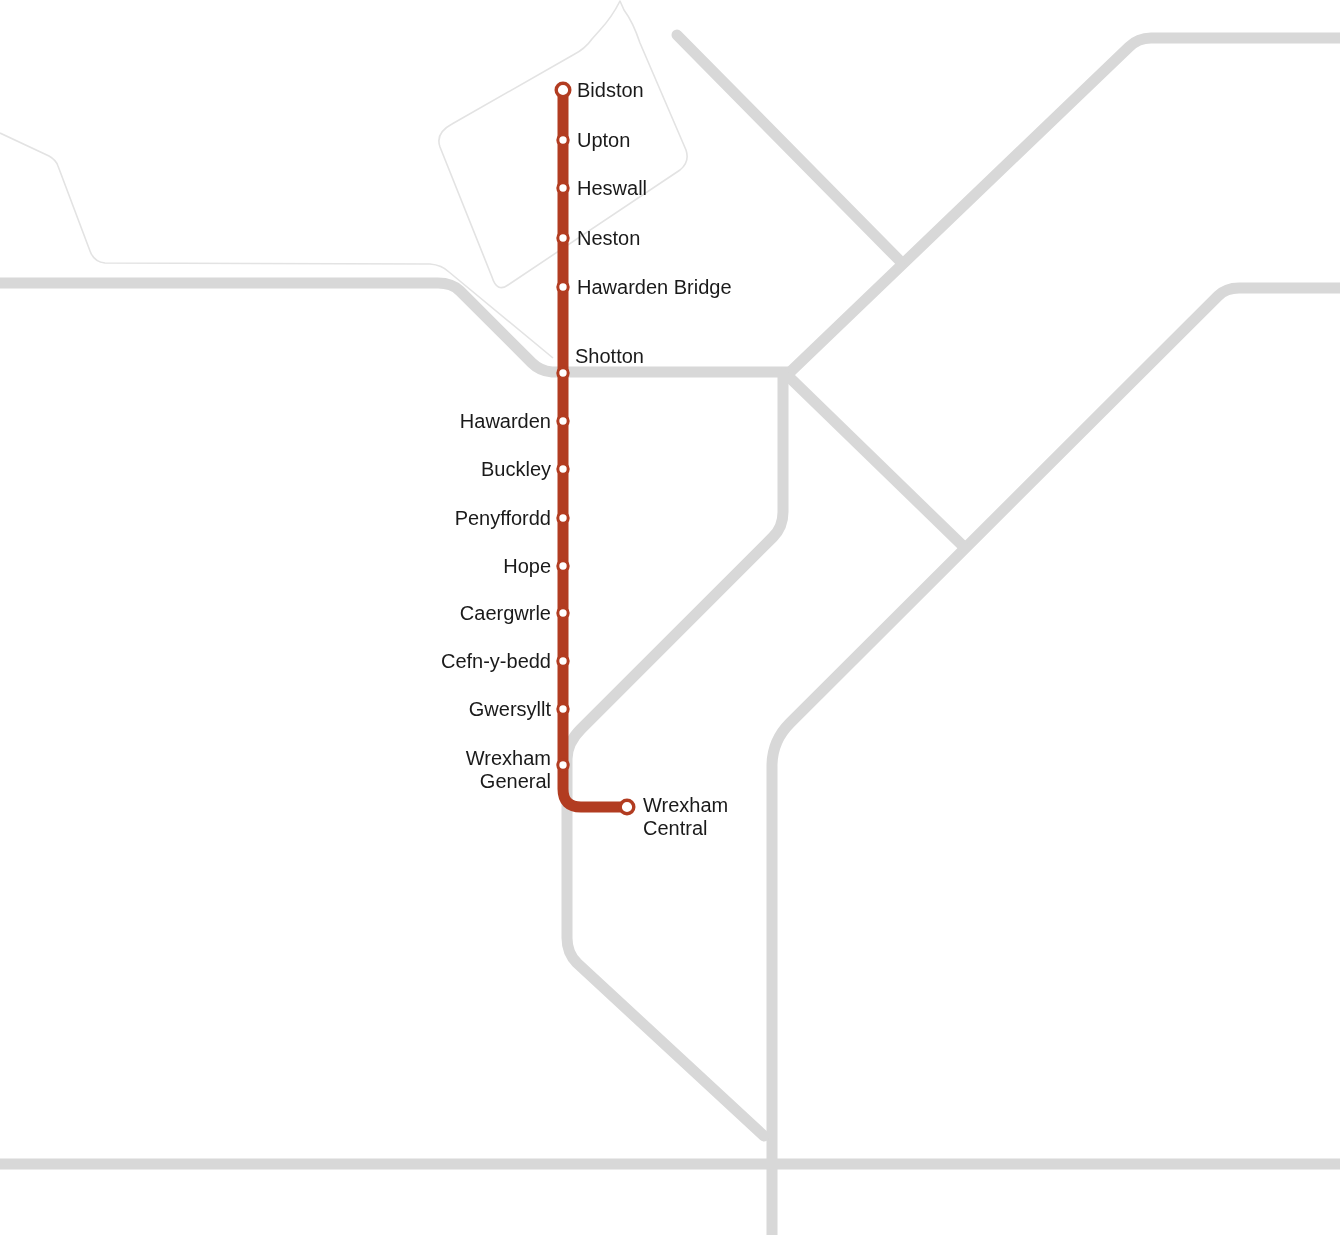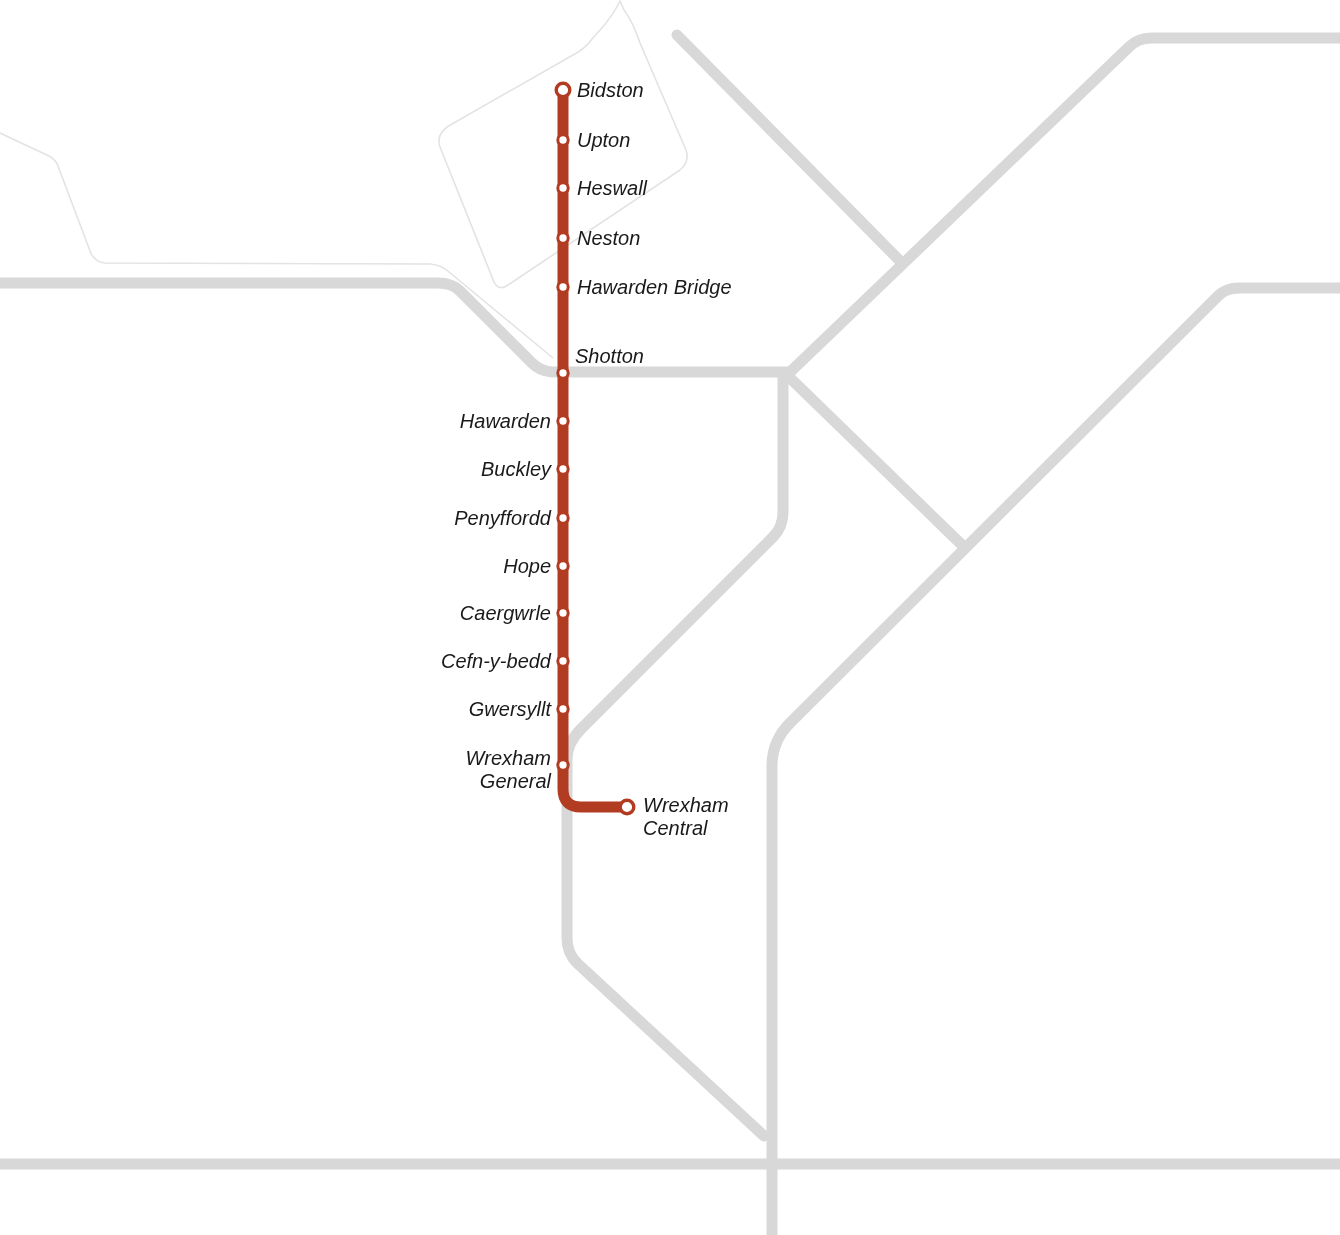--- a/index.html
+++ b/index.html
@@ -8,21 +8,20 @@
     background: #ffffff;
     width: 1340px;
     height: 1235px;
     overflow: hidden;
   }
   .map-wrap {
     position: relative;
     width: 1340px;
     height: 1235px;
     background: #ffffff;
-    font-style: italic;
   }
   svg {
     display: block;
     position: absolute;
     left: 0;
     top: 0;
   }
   text.station-label {
     font-family: "Liberation Sans", "DejaVu Sans", sans-serif;
     font-size: 20px;

